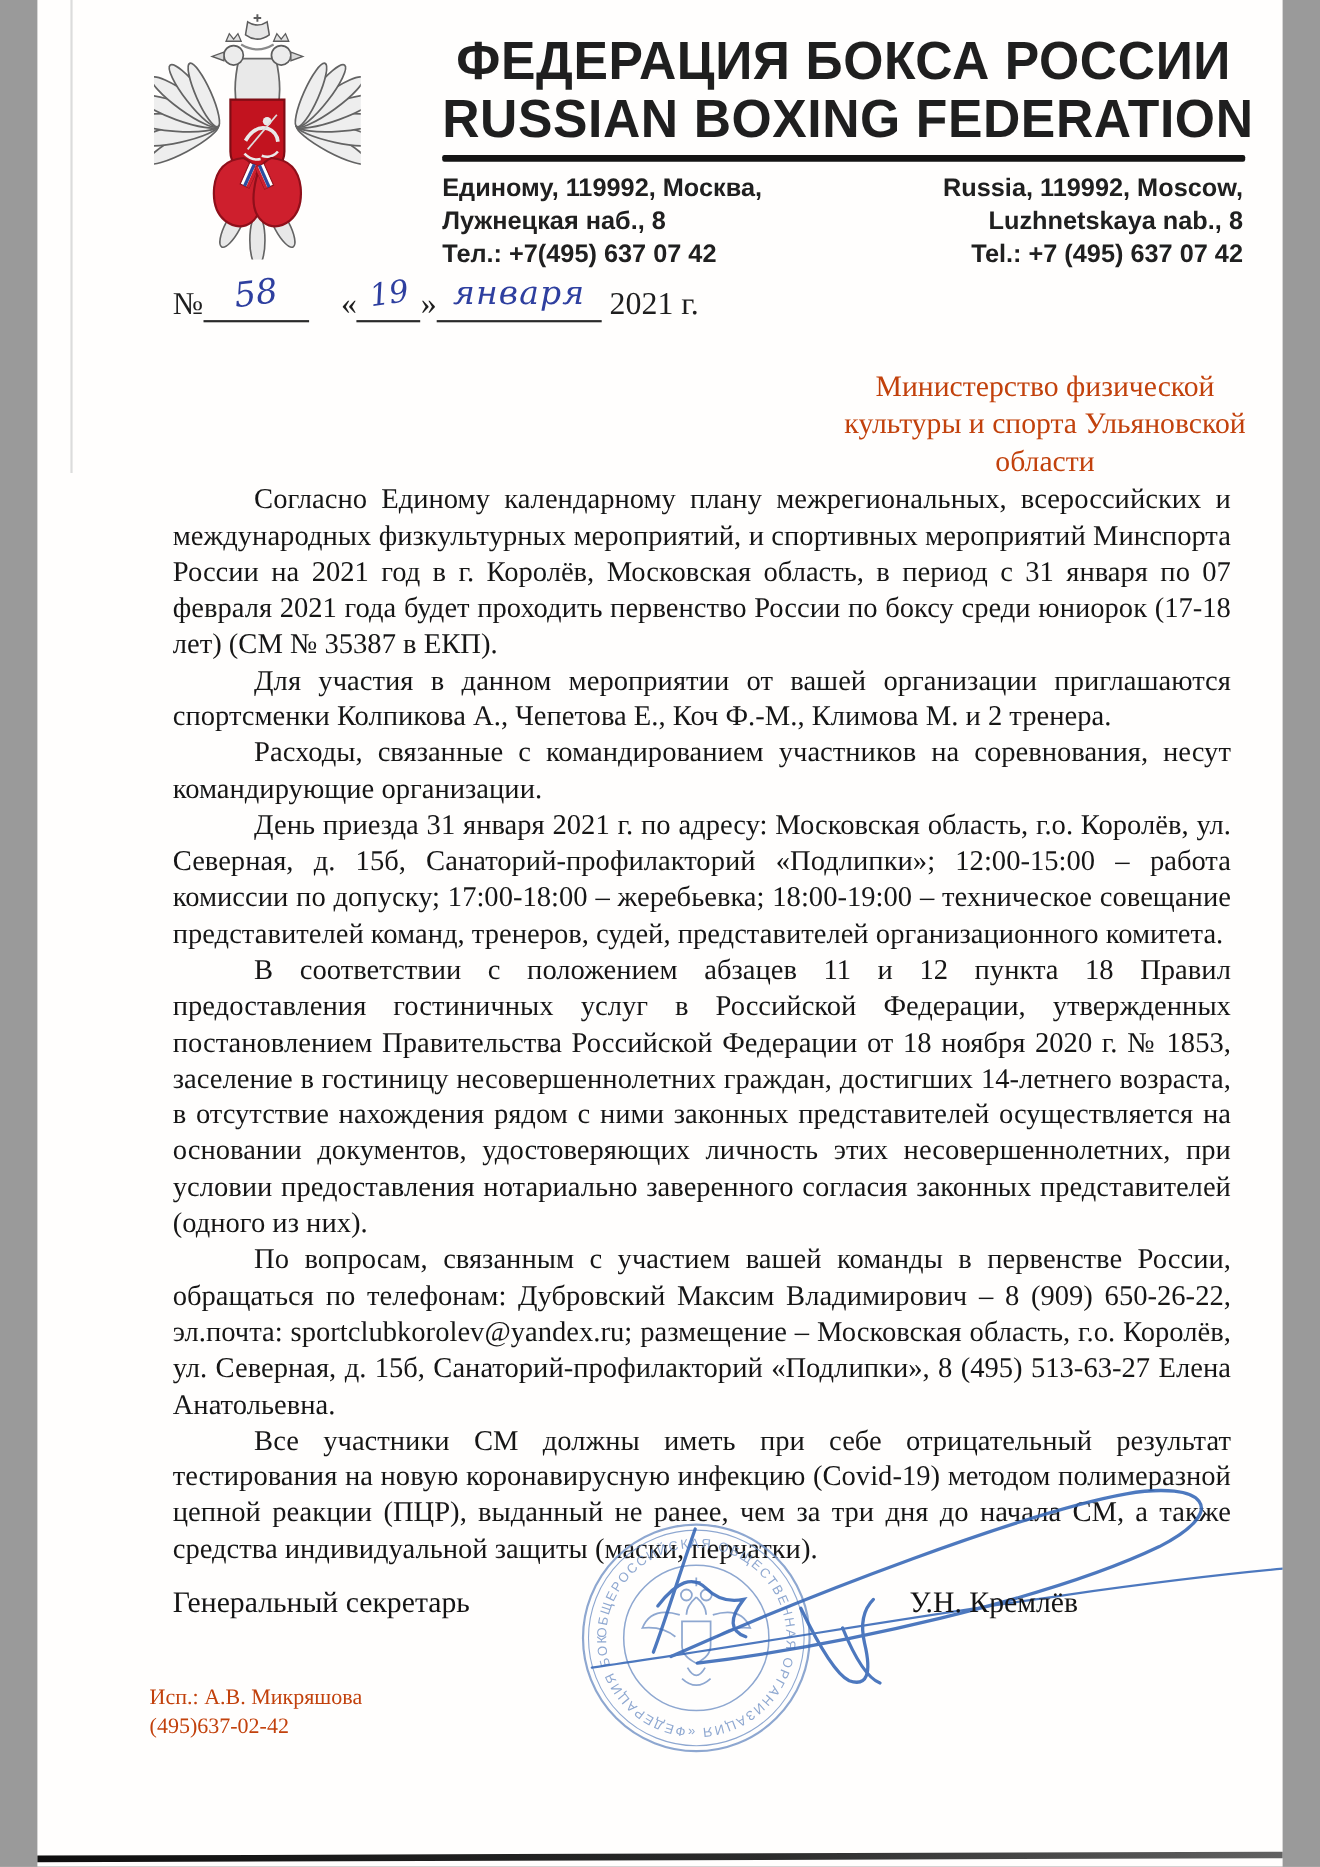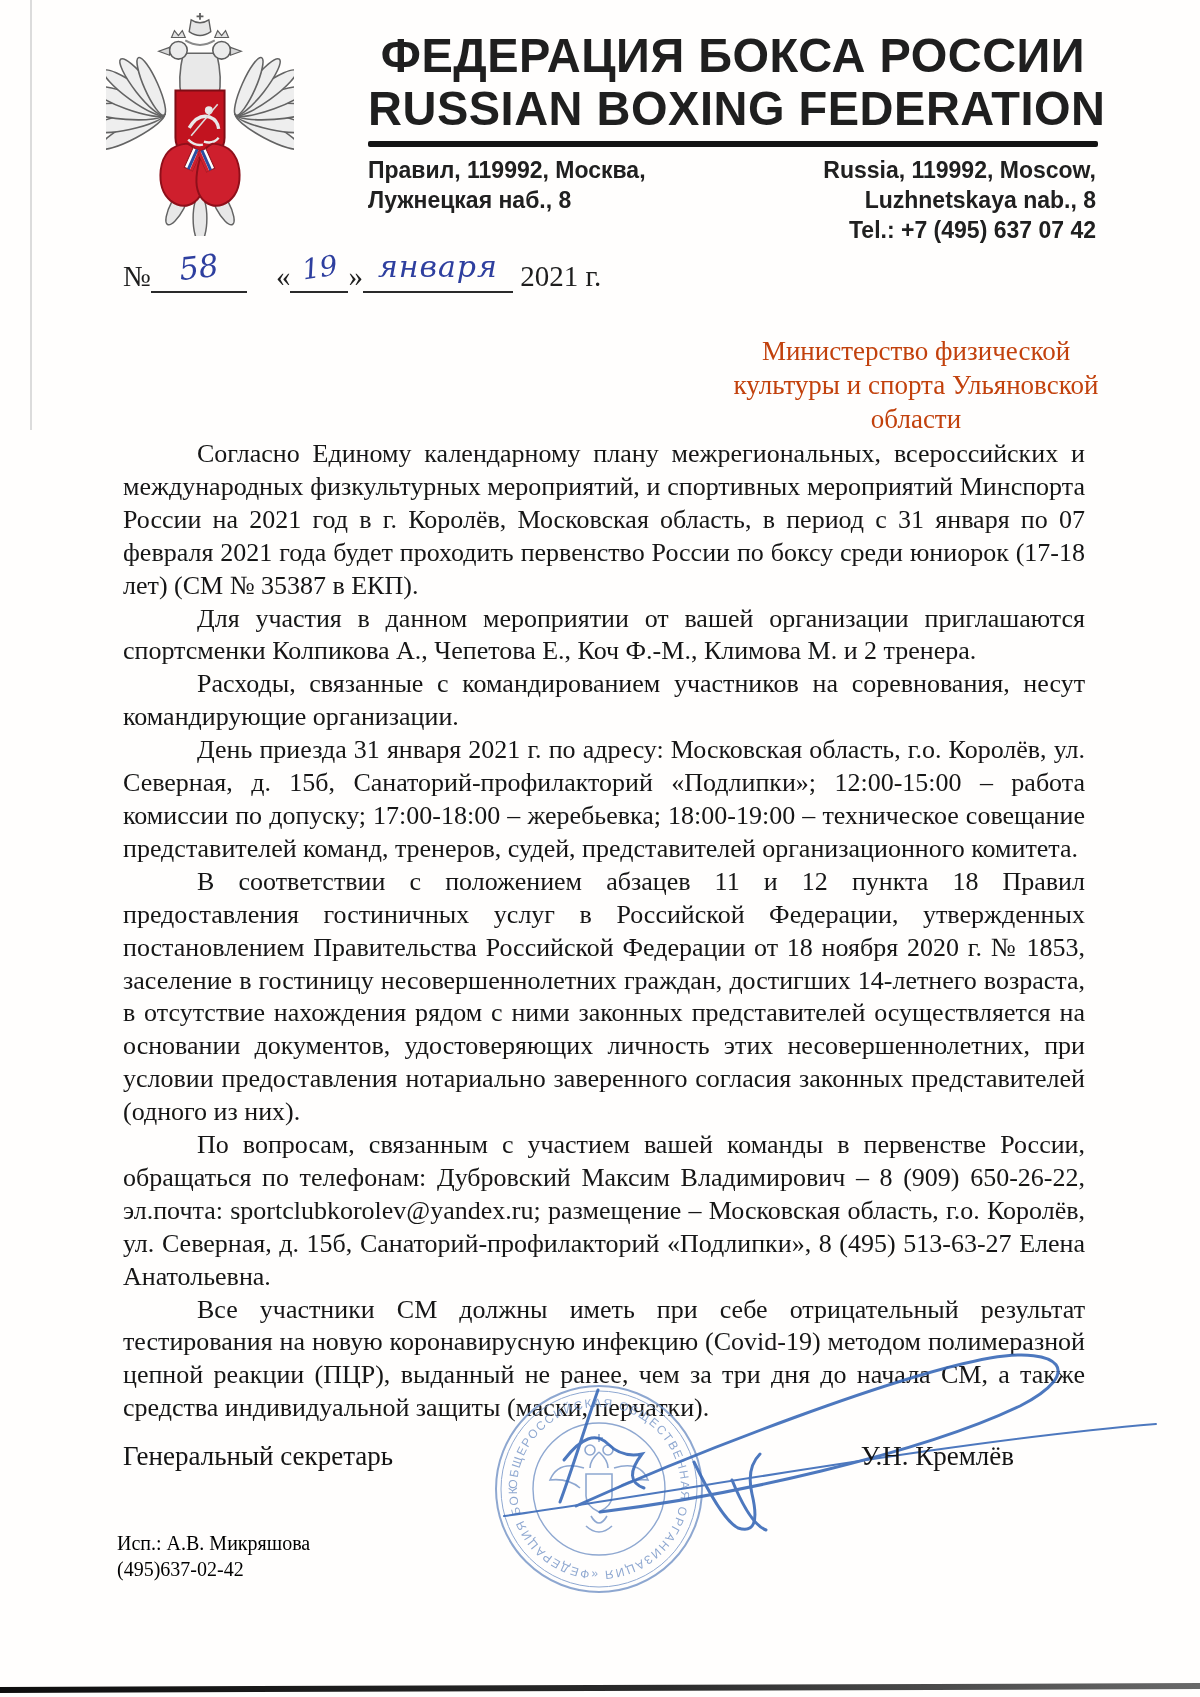--- a/index.html
+++ b/index.html
@@ -1,19 +1,19 @@
 <!DOCTYPE html>
 <html lang="ru"><head>
 <meta charset="utf-8">
 <style>
   html,body{margin:0;padding:0;background:#9a9a9a;}
   .page{
-    position:relative;width:1200px;height:1697px;margin:0 auto;
+    position:relative;width:1092px;height:1697px;margin:0 auto;
     background:#fffefd;overflow:hidden;
-    font-family:"Liberation Serif", serif;color:#1b1b1b;
+    font-family:"Liberation Serif", serif;color:#1b1b1b;padding-left:40px;
   }
   
   .emblem{position:absolute;left:106px;top:10px;width:188px;height:226px;}
   .head-right{position:absolute;left:368px;top:28px;width:730px;}
   .org-ru,.org-en{
     font-family:"Liberation Sans", sans-serif;font-weight:700;
     font-size:47px;line-height:53px;letter-spacing:.5px;color:#1f1f1f;
     text-align:center;white-space:nowrap;transform:scaleY(1.04);
   }
   .head-rule{height:6px;background:#141414;margin-top:7px;border-radius:2px;}
@@ -42,21 +42,21 @@
   .body-text p{
     margin:0;font-size:26px;line-height:32.9px;text-align:justify;
     text-indent:74px;color:#161616;
   }
   
   .sig-title{position:absolute;left:123px;top:1441px;font-size:27px;color:#141414;}
   .sig-name{position:absolute;right:186px;top:1441px;font-size:27px;color:#141414;}
   .stamp{position:absolute;left:448px;top:1356px;width:302px;height:266px;opacity:.85;}
   .autograph{position:absolute;left:480px;top:1320px;width:700px;height:280px;}
   
-  .executor{position:absolute;left:117px;top:1530px;font-size:20px;line-height:26px;color:#000000;}
+  .executor{position:absolute;left:102px;top:1530px;font-size:20px;line-height:26px;color:#c2410c;}
   
   .scan-left{position:absolute;left:30px;top:0;width:2px;height:430px;background:#dcdcdc;}
   .scan-bottom{position:absolute;left:-4px;bottom:6px;width:1210px;height:6px;
     background:linear-gradient(to right,#0e0e0e 0%,#2b2b2b 55%,#6a6a6a 100%);
     transform:rotate(-0.18deg);}
 </style>
 </head>
 <body>
 
 <div class="page">
@@ -129,22 +129,23 @@
       </g>
     </g>
   </svg>
 
   <div class="head-right">
     <div class="org-ru">ФЕДЕРАЦИЯ БОКСА РОССИИ</div>
     <div class="org-en">RUSSIAN BOXING FEDERATION</div>
     <div class="head-rule"></div>
     <div class="addresses">
       <div class="addr ru">
-        <div>Правил, 119992, Москва,</div>
+        <div>Единому, 119992, Москва,</div>
         <div>Лужнецкая наб., 8</div>
+        <div>Тел.: +7(495) 637 07 42</div>
       </div>
       <div class="addr en">
         <div>Russia, 119992, Moscow,</div>
         <div>Luzhnetskaya nab., 8</div>
         <div>Tel.: +7 (495) 637 07 42</div>
       </div>
     </div>
   </div>
 
   <div class="ref-line">

